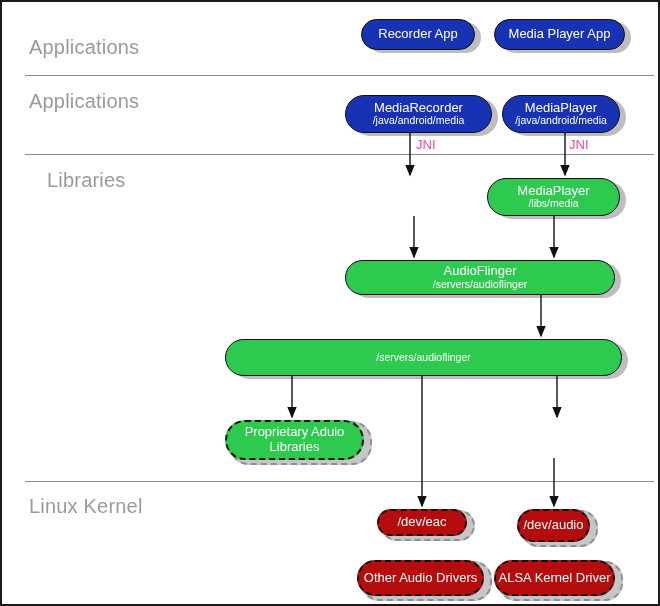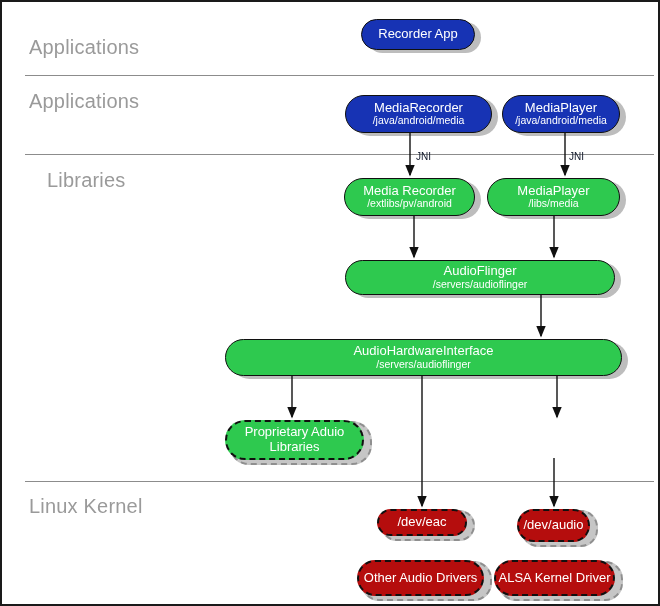--- a/index.html
+++ b/index.html
@@ -33,21 +33,21 @@
     box-sizing:border-box;
     display:flex;flex-direction:column;align-items:center;justify-content:center;
     color:#fff;text-align:left;line-height:1.12;
   }
   .node.dashed .body{border:2px dashed #101010;}
   .node.blue .body{background:var(--app-blue,#1733b4);}
   .node.green .body{background:var(--lib-green,#2ec94f);}
   .node.red .body{background:var(--kernel-red,#b50d0d);}
   .node .title{font-size:13px;}
   .node .subtitle{font-size:10.5px;}
-  .jni-label{position:absolute;font-size:10px;color:#0f172a;margin-top:14px;}
+  .jni-label{position:absolute;font-size:13px;color:#ec4899;}
   svg.wires{position:absolute;left:0;top:0;z-index:2;pointer-events:none;}
 </style>
 </head>
 <body>
 
 <div class="stage">
 
   <div class="divider" style="top:73px"></div>
   <div class="divider" style="top:152px"></div>
   <div class="divider" style="top:479px"></div>
@@ -58,55 +58,53 @@
   <div class="layer-label" style="left:27px;top:493px">Linux Kernel</div>
 
   <div class="jni-label" style="left:414px;top:135px">JNI</div>
   <div class="jni-label" style="left:567px;top:135px">JNI</div>
 
   <div class="node blue" style="left:359px;top:17px;width:114px;height:31px;border-radius:16px">
     <div class="body">
         <span class="title">Recorder App</span>
       </div>
   </div>
+  <div class="node blue" style="left:492px;top:17px;width:131px;height:31px;border-radius:16px">
+    <div class="body">
+        <span class="title">Media Player App</span>
+      </div>
+  </div>
 
   <div class="node blue" style="left:343px;top:93px;width:147px;height:38px;border-radius:19px">
     <div class="body">
       <span class="title">MediaRecorder</span>
       <span class="subtitle">/java/android/media</span>
     </div>
   </div>
   <div class="node blue" style="left:500px;top:93px;width:118px;height:38px;border-radius:19px">
     <div class="body">
       <span class="title">MediaPlayer</span>
       <span class="subtitle">/java/android/media</span>
     </div>
   </div>
 
-  <div class="node green" style="left:342px;top:176px;width:131px;height:38px;border-radius:19px">
-    <div class="body">
-      <span class="title">Media Recorder</span>
-      <span class="subtitle">/extlibs/pv/android</span>
-    </div>
-  </div>
   <div class="node green" style="left:485px;top:176px;width:133px;height:38px;border-radius:19px">
     <div class="body">
       <span class="title">MediaPlayer</span>
       <span class="subtitle">/libs/media</span>
     </div>
   </div>
   <div class="node green" style="left:343px;top:258px;width:270px;height:35px;border-radius:18px">
     <div class="body">
       <span class="title">AudioFlinger</span>
       <span class="subtitle">/servers/audioflinger</span>
     </div>
   </div>
   <div class="node green" style="left:223px;top:337px;width:397px;height:37px;border-radius:19px">
     <div class="body">
-      <span class="title">AudioHardwareInterface</span>
       <span class="subtitle">/servers/audioflinger</span>
     </div>
   </div>
   <div class="node green dashed" style="left:223px;top:418px;width:139px;height:40px;border-radius:20px">
     <div class="body">
       <span class="title">Proprietary Aduio</span>
       <span class="title">Libraries</span>
     </div>
   </div>
 

